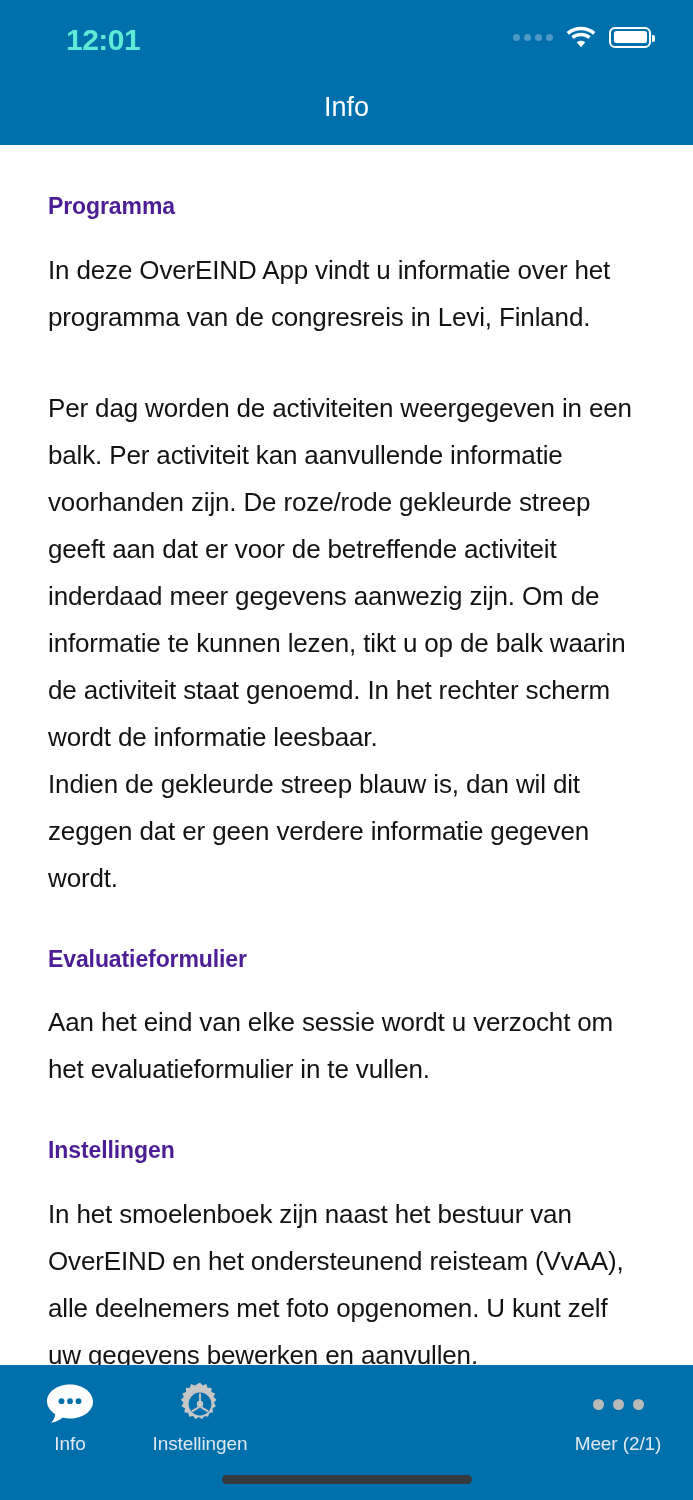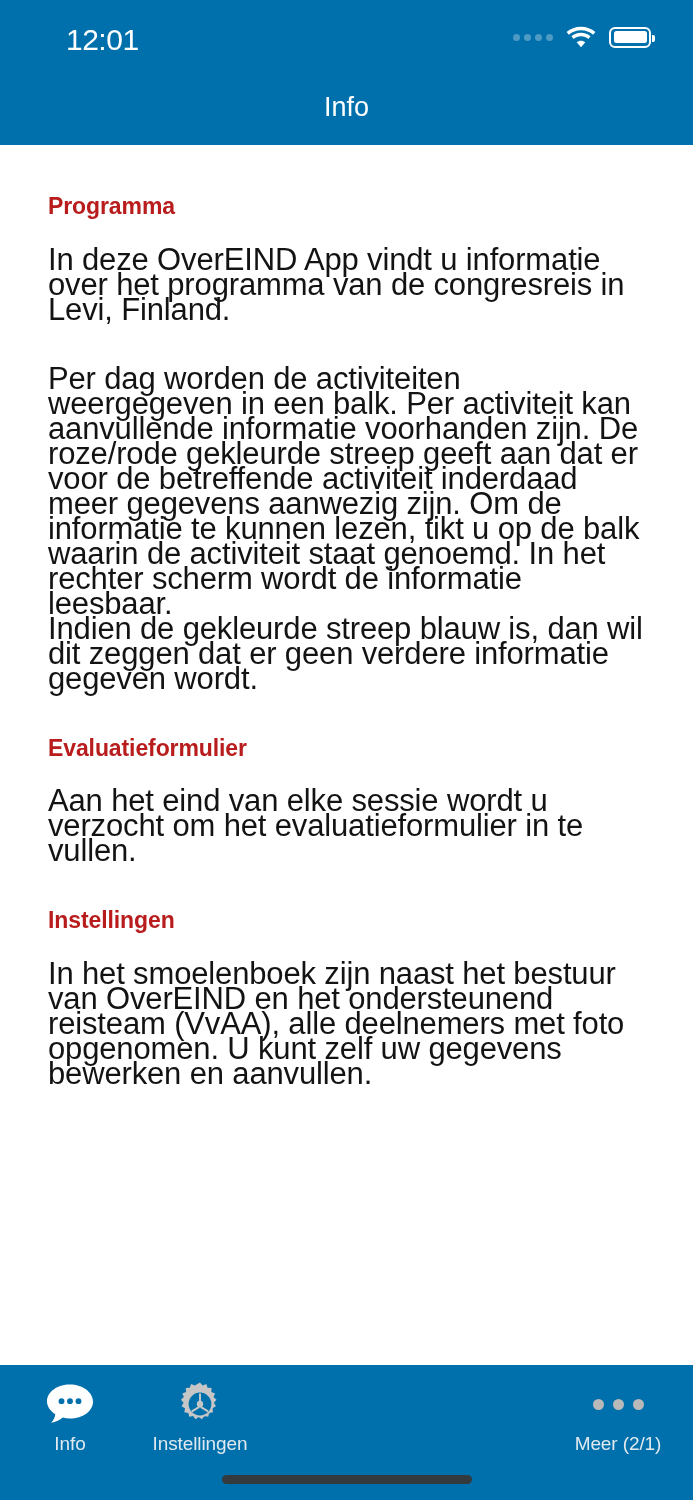--- a/index.html
+++ b/index.html
@@ -38,22 +38,22 @@
     top: 0; left: 0;
     width: 693px;
     height: 72px;
   }
 
   .status-clock {
     position: absolute;
     left: 66px;
     top: 23px;
     font-size: 30px;
-    font-weight: 400;
-    color: #ffffff;
+    font-weight: 700;
+    color: #5eead4;
     letter-spacing: -0.5px;
   }
 
   .status-right {
     position: absolute;
     right: 42px;
     top: 26px;
     display: flex;
     align-items: center;
     gap: 13px;
@@ -119,28 +119,28 @@
     left: 0;
     width: 693px;
     height: 1220px;
     background: #ffffff;
     padding: 48px 48px 0 48px;
   }
 
   .section-heading {
     font-size: 23px;
     font-weight: 700;
-    color: #b91c1c;
+    color: #4c1d95;
     line-height: 1.2;
     letter-spacing: -0.1px;
   }
 
   .body-text {
-    font-size: 31px;
-    line-height: 25px;
+    font-size: 26px;
+    line-height: 47px;
     color: #131313;
     font-weight: 400;
     letter-spacing: -0.15px;
     white-space: pre-line;
   }
 
   .gap-heading-to-text { height: 26px; }
   .gap-block          { height: 44px; }
 
   

